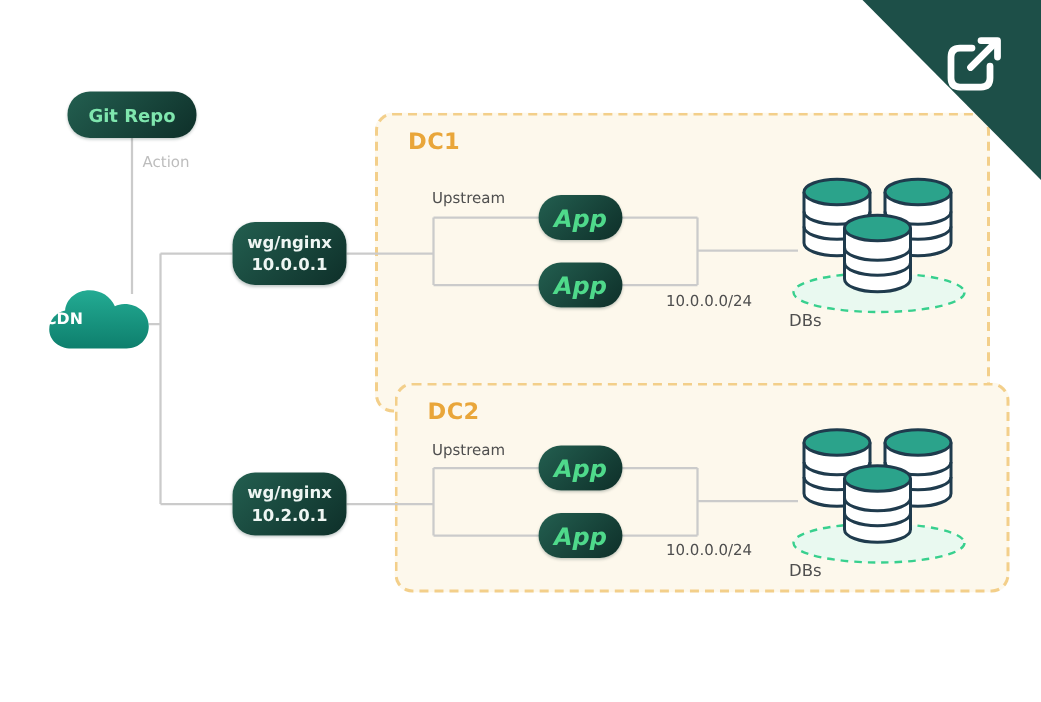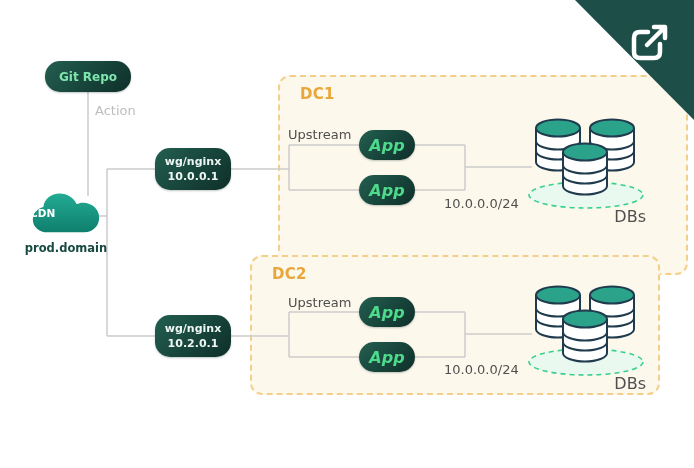--- a/index.html
+++ b/index.html
@@ -10,41 +10,41 @@
   .dc{position:absolute;background:#fdf8ec;border:2px dashed #f3cf8a;border-radius:12px;box-sizing:border-box;}
   .dc-title{position:absolute;left:20px;top:8px;color:#e9a63a;font-size:15px;font-weight:700;letter-spacing:.3px;}
 
   .box{position:absolute;background:linear-gradient(135deg,#235f50 0%,#0e2f29 100%);
        border-radius:15px;display:flex;flex-direction:column;align-items:center;justify-content:center;
        box-shadow:0 1px 2px rgba(10,40,35,.25);}
   .git-text{color:#7fe6ae;font-size:12px;font-weight:700;}
   .nginx-text{color:#eef6f3;font-size:11px;font-weight:700;line-height:1.4;text-align:center;}
   .app-text{color:#4fd98b;font-size:16px;font-weight:700;font-style:italic;}
 
-  .small-label{position:absolute;font-size:13px;color:#4f4f4f;}
+  .small-label{position:absolute;font-size:10px;color:#4f4f4f;}
   .muted{color:#bdbdbd;}
 
   .cloud-wrap{position:absolute;left:30px;top:190px;width:72px;height:48px;}
   .cdn-text{position:absolute;left:30px;top:207px;width:72px;text-align:left;color:#ffffff;font-weight:700;font-size:10.5px;}
   .domain{position:absolute;left:16px;top:241px;width:100px;text-align:center;font-size:11.5px;font-weight:700;color:#174a40;}
 
   .db-cluster{position:absolute;width:120px;height:92px;}
-  .dbs-label{position:absolute;width:120px;text-align:right;font-size:16px;color:#4f4f4f;}
+  .dbs-label{position:absolute;width:120px;text-align:left;font-size:11px;color:#4f4f4f;}
 
   .corner{position:absolute;top:0;right:0;width:120px;height:120px;cursor:pointer;}
 </style>
 </head>
 <body>
 
 <div id="canvas">
 
-  <div class="dc" style="left:250px;top:75px;width:410px;height:200px;margin-left:28px;">
+  <div class="dc" style="left:250px;top:75px;width:410px;height:200px;">
     <div class="dc-title">DC1</div>
   </div>
-  <div class="dc" style="left:250px;top:255px;width:410px;height:140px;">
+  <div class="dc" style="left:263px;top:255px;width:410px;height:140px;">
     <div class="dc-title">DC2</div>
   </div>
 
   <svg class="wires" viewBox="0 0 694 468">
     <g stroke="#cbcbcb" stroke-width="1.5" fill="none">
       <path d="M88,92 L88,196"></path>
       <path d="M99,216 L107,216 M107,169 L107,336 M107,169 L155,169 M107,336 L155,336"></path>
       <path d="M231,169 L289,169 M289,145 L289,190 M289,145 L359,145 M289,190 L359,190 M415,145 L465,145 M415,190 L465,190 M465,145 L465,190 M465,167 L532,167"></path>
       <path d="M231,336 L289,336 M289,312 L289,357 M289,312 L359,312 M289,357 L359,357 M415,312 L465,312 M415,357 L465,357 M465,312 L465,357 M465,334 L532,334"></path>
     </g>
@@ -61,21 +61,20 @@
       <defs>
         <linearGradient id="cg" x1="0" y1="0" x2="0" y2="1">
           <stop offset="0" stop-color="#23ab93"></stop>
           <stop offset="1" stop-color="#0e7f6d"></stop>
         </linearGradient>
       </defs>
       <path d="M25,57 C13,57 4,49 4,39 C4,30 10,23 19,21 C20,10 30,2 42,2 C53,2 62,8 66,17 C69,16 71,15 75,15 C88,15 98,24 98,36 C98,48 89,57 77,57 Z" fill="url(#cg)"></path>
     </svg>
   </div>
   <div class="cdn-text">CDN</div>
-  <div class="domain">prod.domain</div>
 
   <div class="box" style="left:155px;top:148px;width:76px;height:42px;">
     <span class="nginx-text">wg/nginx</span>
     <span class="nginx-text">10.0.0.1</span>
   </div>
   <div class="box" style="left:155px;top:315px;width:76px;height:42px;">
     <span class="nginx-text">wg/nginx</span>
     <span class="nginx-text">10.2.0.1</span>
   </div>
 

